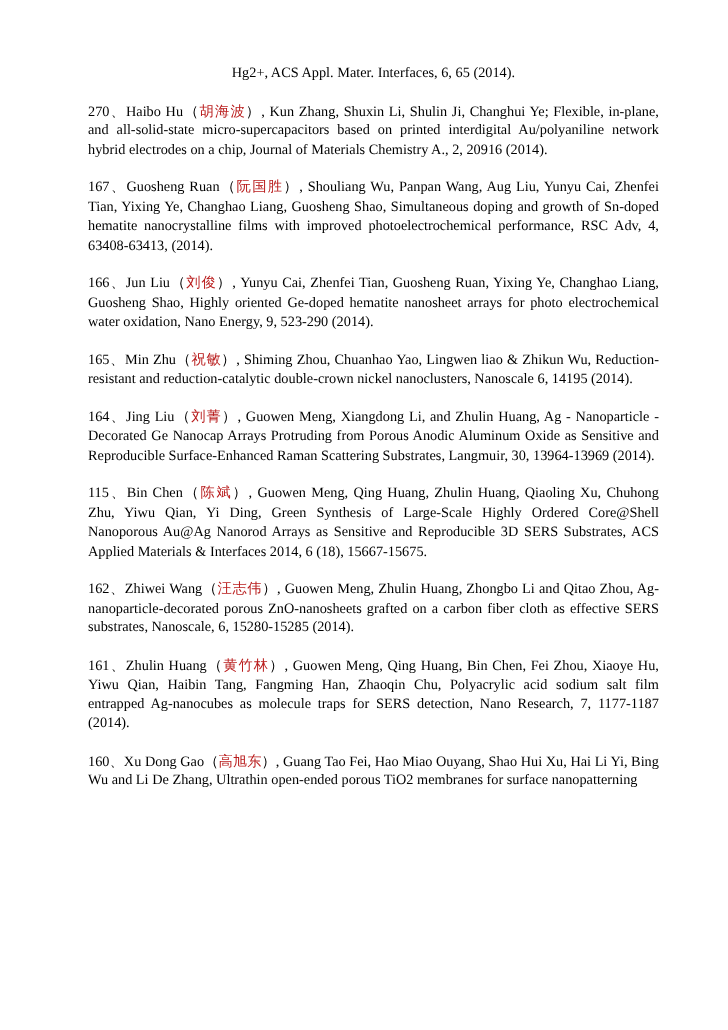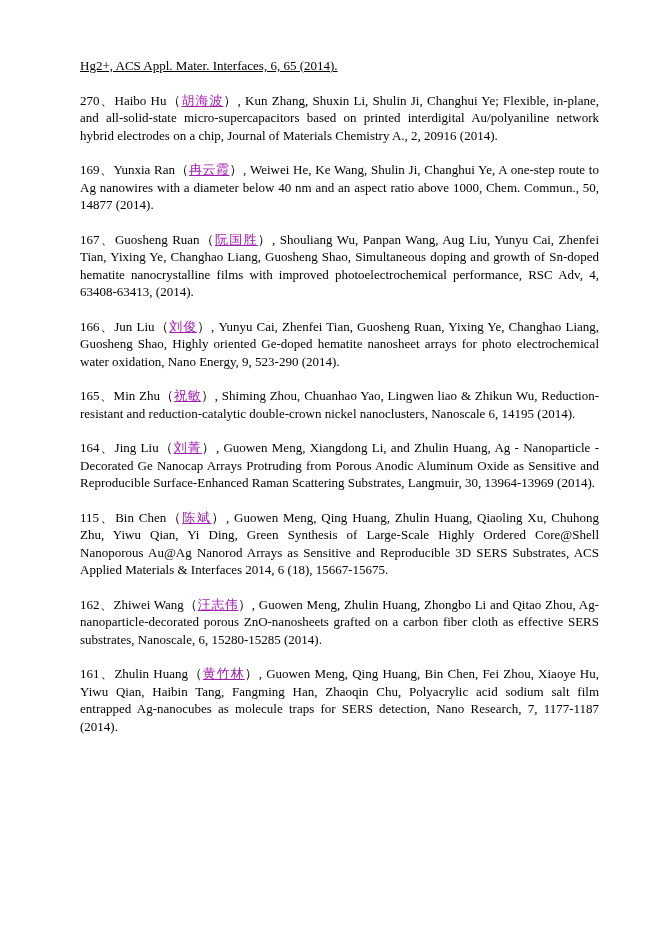--- a/index.html
+++ b/index.html
@@ -18,48 +18,46 @@
     font-size: 13px;
     line-height: 17.5px;
     color: #000000;
   }
   p.entry {
     margin: 0 0 17px 0;
     text-align: justify;
     text-justify: inter-word;
   }
   p.header-line {
-    text-align: left;
-    text-decoration: underline;
+    text-align: center;
   }
   .cn {
-    color: #a21caf;
-    text-decoration: underline;
+    color: #b91c1c;
   }
 </style>
 </head>
 <body>
 
 <div class="page">
 
   <p class="entry header-line">Hg2+, ACS Appl. Mater. Interfaces, 6, 65 (2014).</p>
 
   <p class="entry"><span>270、Haibo Hu（</span><span class="cn">胡海波</span><span>）, Kun Zhang, Shuxin Li, Shulin Ji, Changhui Ye; Flexible, in-plane, and all-solid-state micro-supercapacitors based on printed interdigital Au/polyaniline network hybrid electrodes on a chip, Journal of Materials Chemistry A., 2, 20916 (2014).</span></p>
 
-  <p class="entry"><span>169、Yunxia Ran（</span><span class="cn">冉云霞</span><span>）, Weiwei He, Ke Wang, Shulin Ji, Changhui Ye, A one-step route to Ag nanowires with a diameter below 40 nm and an aspect ratio above 1000, Chem. Commun., 50, 14877 (2014).</span></p>
 
 
   <p class="entry"><span>167、Guosheng Ruan（</span><span class="cn">阮国胜</span><span>）, Shouliang Wu, Panpan Wang, Aug Liu, Yunyu Cai, Zhenfei Tian, Yixing Ye, Changhao Liang, Guosheng Shao, Simultaneous doping and growth of Sn-doped hematite nanocrystalline films with improved photoelectrochemical performance, RSC Adv, 4, 63408-63413, (2014).</span></p>
 
   <p class="entry"><span>166、Jun Liu（</span><span class="cn">刘俊</span><span>）, Yunyu Cai, Zhenfei Tian, Guosheng Ruan, Yixing Ye, Changhao Liang, Guosheng Shao, Highly oriented Ge-doped hematite nanosheet arrays for photo electrochemical water oxidation, Nano Energy, 9, 523-290 (2014).</span></p>
 
   <p class="entry"><span>165、Min Zhu（</span><span class="cn">祝敏</span><span>）, Shiming Zhou, Chuanhao Yao, Lingwen liao &amp; Zhikun Wu, Reduction-resistant and reduction-catalytic double-crown nickel nanoclusters, Nanoscale 6, 14195 (2014).</span></p>
 
   <p class="entry"><span>164、Jing Liu（</span><span class="cn">刘菁</span><span>）, Guowen Meng, Xiangdong Li, and Zhulin Huang, Ag - Nanoparticle - Decorated Ge Nanocap Arrays Protruding from Porous Anodic Aluminum Oxide as Sensitive and Reproducible Surface-Enhanced Raman Scattering Substrates, Langmuir, 30, 13964-13969 (2014).</span></p>
 
   <p class="entry"><span>115、Bin Chen（</span><span class="cn">陈斌</span><span>）, Guowen Meng, Qing Huang, Zhulin Huang, Qiaoling Xu, Chuhong Zhu, Yiwu Qian, Yi Ding, Green Synthesis of Large-Scale Highly Ordered Core@Shell Nanoporous Au@Ag Nanorod Arrays as Sensitive and Reproducible 3D SERS Substrates, ACS Applied Materials &amp; Interfaces 2014, 6 (18), 15667-15675.</span></p>
 
   <p class="entry"><span>162、Zhiwei Wang（</span><span class="cn">汪志伟</span><span>）, Guowen Meng, Zhulin Huang, Zhongbo Li and Qitao Zhou, Ag-nanoparticle-decorated porous ZnO-nanosheets grafted on a carbon fiber cloth as effective SERS substrates, Nanoscale, 6, 15280-15285 (2014).</span></p>
 
   <p class="entry"><span>161、Zhulin Huang（</span><span class="cn">黄竹林</span><span>）, Guowen Meng, Qing Huang, Bin Chen, Fei Zhou, Xiaoye Hu, Yiwu Qian, Haibin Tang, Fangming Han, Zhaoqin Chu, Polyacrylic acid sodium salt film entrapped Ag-nanocubes as molecule traps for SERS detection, Nano Research, 7, 1177-1187 (2014).</span></p>
 
+  <p class="entry"><span>160、Xu Dong Gao（</span><span class="cn">高旭东</span><span>）, Guang Tao Fei, Hao Miao Ouyang, Shao Hui Xu, Hai Li Yi, Bing Wu and Li De Zhang, Ultrathin open-ended porous TiO2 membranes for surface nanopatterning</span></p>
 
 </div>
 
 </body></html>

